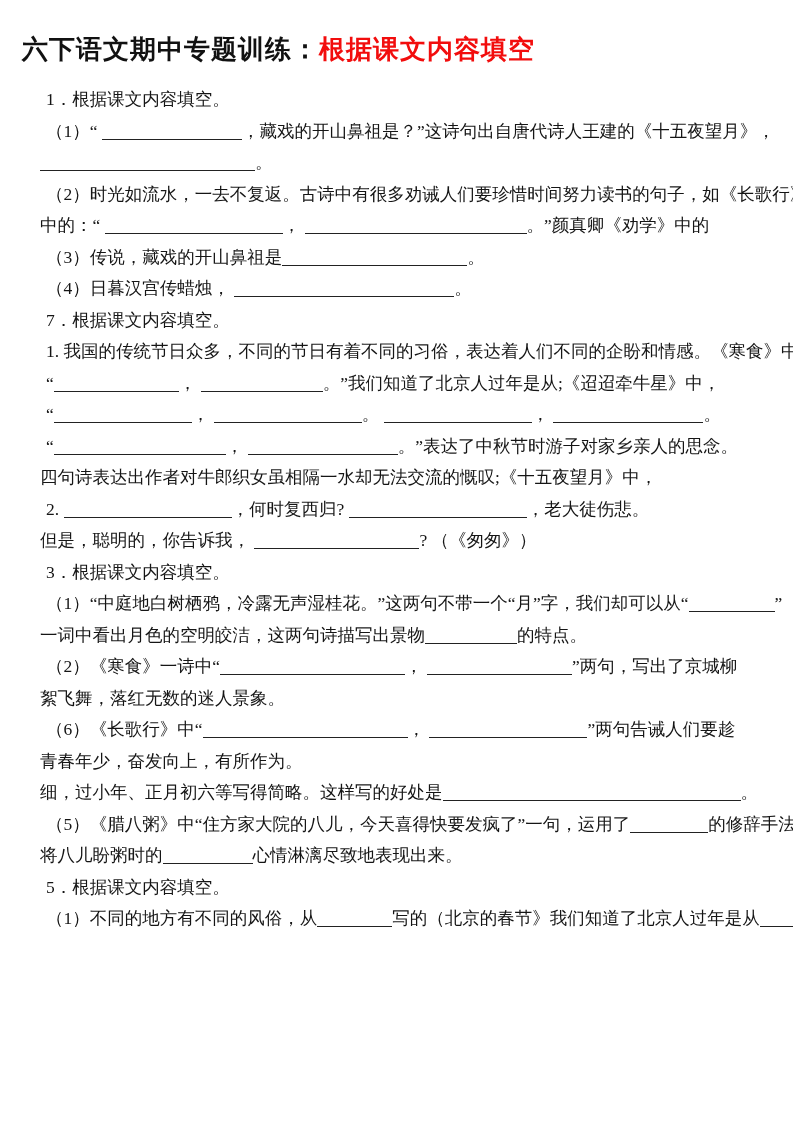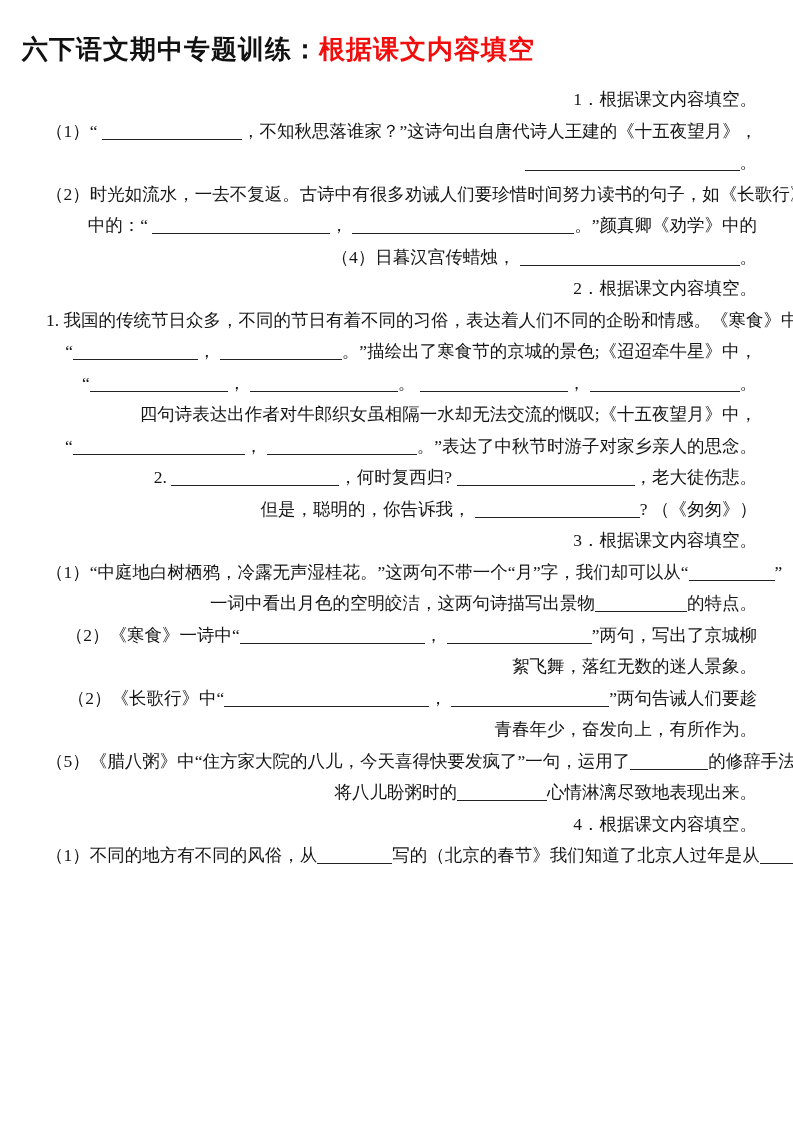--- a/index.html
+++ b/index.html
@@ -18,21 +18,20 @@
     letter-spacing:1px;
     margin:22px 10px 8px 22px;
     white-space:nowrap;
     color:#111111;
   }
   .title .hl{font-weight:700;}
   .content{
     margin:6px 36px 0 40px;
     font-size:17.5px;
     color:#151515;
-    text-align:right;
   }
   .line{
     height:31.5px;
     line-height:31.5px;
     white-space:nowrap;
   }
   .line.ind{padding-left:6px;}
   .blank{
     display:inline-block;
     height:1em;
@@ -43,38 +42,40 @@
 </style>
 </head>
 <body>
 
 <div class="page">
   <div class="title"><span>六下语文期中专题训练：</span><span class="hl" style="color: rgb(242, 13, 13);">根据课文内容填空</span></div>
 
   <div class="content">
 
   <div class="line ind"><span class="txt">1．根据课文内容填空。</span></div>
-      <div class="line ind"><span class="txt">（1）“ </span><span class="blank" style="width: 140px;"></span><span class="txt">，不知秋思落谁家？”这诗句出自唐代诗人王建的《十五夜望月》，</span></div>
+      <div class="line ind"><span class="txt">（1）“ </span><span class="blank" style="width: 140px;"></span><span class="txt">，藏戏的开山鼻祖是？”这诗句出自唐代诗人王建的《十五夜望月》，</span></div>
       <div class="line"><span class="blank" style="width: 215px;"></span><span class="txt">。</span></div>
       <div class="line ind"><span class="txt">（2）时光如流水，一去不复返。古诗中有很多劝诫人们要珍惜时间努力读书的句子，如《长歌行》</span></div>
       <div class="line"><span class="txt">中的：“ </span><span class="blank" style="width: 178px;"></span><span class="txt">， </span><span class="blank" style="width: 222px;"></span><span class="txt">。”颜真卿《劝学》中的</span></div>
+      <div class="line ind"><span class="txt">（3）传说，藏戏的开山鼻祖是</span><span class="blank" style="width: 185px;"></span><span class="txt">。</span></div>
       <div class="line ind"><span class="txt">（4）日暮汉宫传蜡烛， </span><span class="blank" style="width: 220px;"></span><span class="txt">。</span></div>
-      <div class="line ind"><span class="txt">2．根据课文内容填空。</span></div>
+      <div class="line ind"><span class="txt">7．根据课文内容填空。</span></div>
       <div class="line ind"><span class="txt">1. 我国的传统节日众多，不同的节日有着不同的习俗，表达着人们不同的企盼和情感。《寒食》中，</span></div>
-      <div class="line ind"><span class="txt">“</span><span class="blank" style="width: 125px;"></span><span class="txt">， </span><span class="blank" style="width: 122px;"></span><span class="txt">。”描绘出了寒食节的京城的景色;《迢迢牵牛星》中，</span></div>
+      <div class="line ind"><span class="txt">“</span><span class="blank" style="width: 125px;"></span><span class="txt">， </span><span class="blank" style="width: 122px;"></span><span class="txt">。”我们知道了北京人过年是从;《迢迢牵牛星》中，</span></div>
       <div class="line ind"><span class="txt">“</span><span class="blank" style="width: 138px;"></span><span class="txt">， </span><span class="blank" style="width: 148px;"></span><span class="txt">。 </span><span class="blank" style="width: 148px;"></span><span class="txt">， </span><span class="blank" style="width: 150px;"></span><span class="txt">。</span></div>
+      <div class="line ind"><span class="txt">“</span><span class="blank" style="width: 172px;"></span><span class="txt">， </span><span class="blank" style="width: 150px;"></span><span class="txt">。”表达了中秋节时游子对家乡亲人的思念。</span></div>
       <div class="line"><span class="txt">四句诗表达出作者对牛郎织女虽相隔一水却无法交流的慨叹;《十五夜望月》中，</span></div>
-      <div class="line ind"><span class="txt">“</span><span class="blank" style="width: 172px;"></span><span class="txt">， </span><span class="blank" style="width: 150px;"></span><span class="txt">。”表达了中秋节时游子对家乡亲人的思念。</span></div>
       <div class="line ind"><span class="txt">2. </span><span class="blank" style="width: 168px;"></span><span class="txt">，何时复西归? </span><span class="blank" style="width: 178px;"></span><span class="txt">，老大徒伤悲。</span></div>
       <div class="line"><span class="txt">但是，聪明的，你告诉我， </span><span class="blank" style="width: 165px;"></span><span class="txt">? （《匆匆》）</span></div>
       <div class="line ind"><span class="txt">3．根据课文内容填空。</span></div>
       <div class="line ind"><span class="txt">（1）“中庭地白树栖鸦，冷露无声湿桂花。”这两句不带一个“月”字，我们却可以从“</span><span class="blank" style="width: 86px;"></span><span class="txt">”</span></div>
       <div class="line"><span class="txt">一词中看出月色的空明皎洁，这两句诗描写出景物</span><span class="blank" style="width: 92px;"></span><span class="txt">的特点。</span></div>
       <div class="line ind"><span class="txt">（2）《寒食》一诗中“</span><span class="blank" style="width: 185px;"></span><span class="txt">， </span><span class="blank" style="width: 145px;"></span><span class="txt">”两句，写出了京城柳</span></div>
       <div class="line"><span class="txt">絮飞舞，落红无数的迷人景象。</span></div>
-      <div class="line ind"><span class="txt">（2）《长歌行》中“</span><span class="blank" style="width: 205px;"></span><span class="txt">， </span><span class="blank" style="width: 158px;"></span><span class="txt">”两句告诫人们要趁</span></div>
+      <div class="line ind"><span class="txt">（6）《长歌行》中“</span><span class="blank" style="width: 205px;"></span><span class="txt">， </span><span class="blank" style="width: 158px;"></span><span class="txt">”两句告诫人们要趁</span></div>
       <div class="line"><span class="txt">青春年少，奋发向上，有所作为。</span></div>
+      <div class="line"><span class="txt">细，过小年、正月初六等写得简略。这样写的好处是</span><span class="blank" style="width: 298px;"></span><span class="txt">。</span></div>
       <div class="line ind"><span class="txt">（5）《腊八粥》中“住方家大院的八儿，今天喜得快要发疯了”一句，运用了</span><span class="blank" style="width: 78px;"></span><span class="txt">的修辞手法，</span></div>
       <div class="line"><span class="txt">将八儿盼粥时的</span><span class="blank" style="width: 90px;"></span><span class="txt">心情淋漓尽致地表现出来。</span></div>
-      <div class="line ind"><span class="txt">4．根据课文内容填空。</span></div>
+      <div class="line ind"><span class="txt">5．根据课文内容填空。</span></div>
       <div class="line ind"><span class="txt">（1）不同的地方有不同的风俗，从</span><span class="blank" style="width: 75px;"></span><span class="txt">写的（北京的春节》我们知道了北京人过年是从</span><span class="blank" style="width: 42px;"></span></div>
     </div>
 </div>
 
 </body></html>

